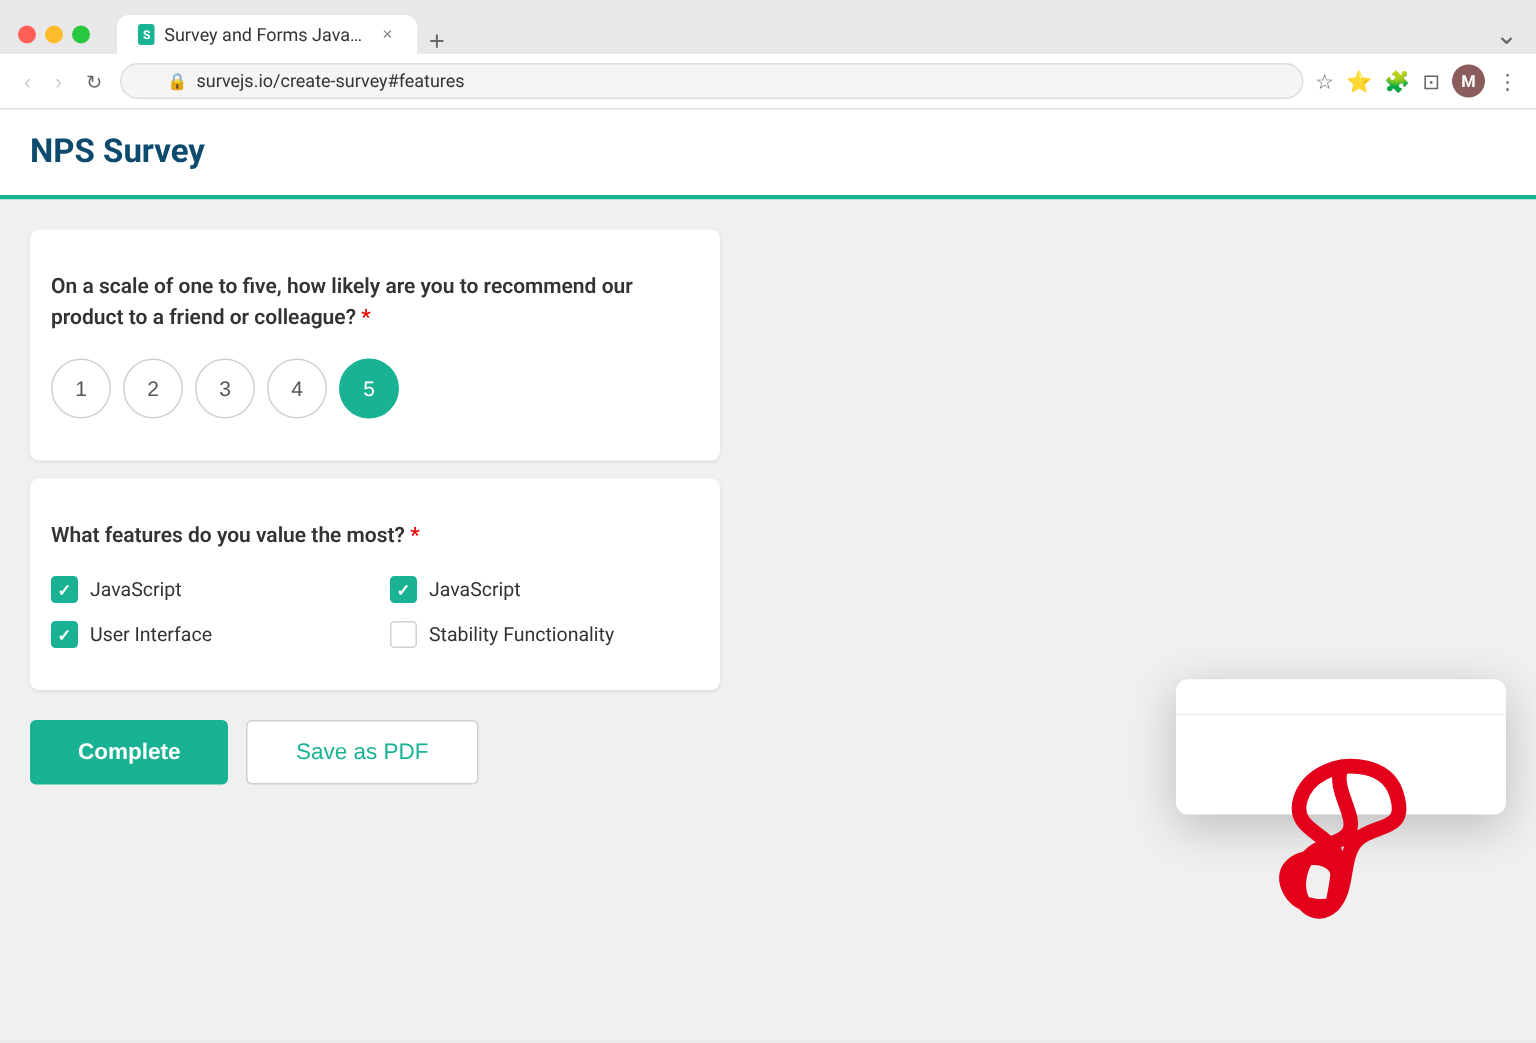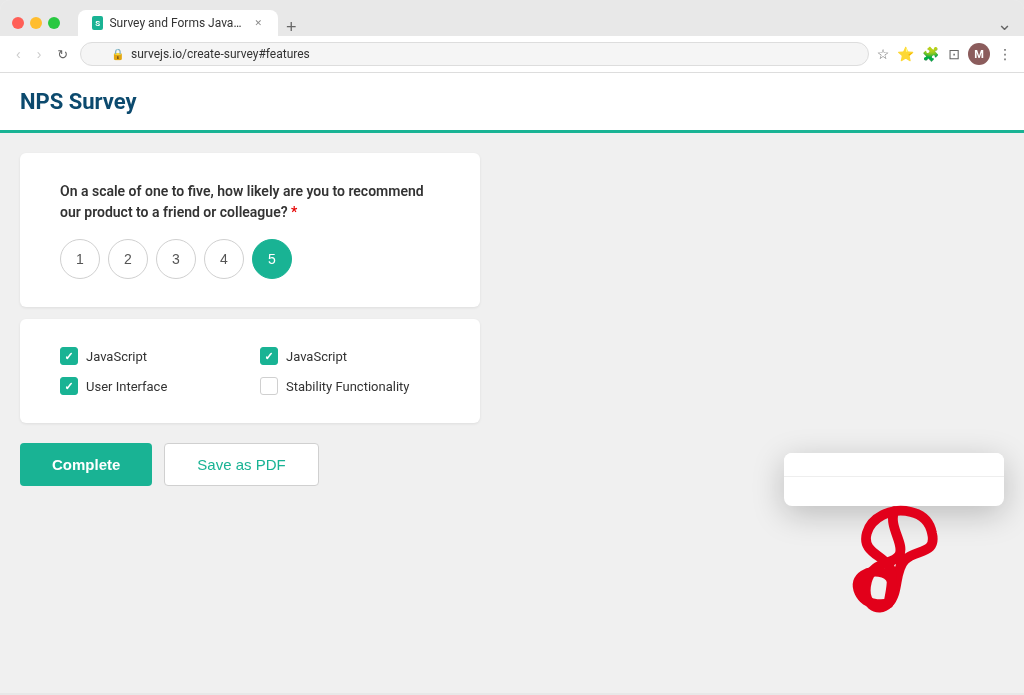--- a/index.html
+++ b/index.html
@@ -138,21 +138,21 @@
       padding: 20px;
       display: flex;
       flex-direction: column;
       gap: 0;
       position: relative;
     }
 
     .survey-card {
       background: white;
       border-radius: 6px;
-      padding: 28px 40px;
+      padding: 28px 14px;
       margin-bottom: 12px;
       box-shadow: 0 1px 3px rgba(0,0,0,0.08);
       max-width: 460px;
     }
 
     .question-text {
       font-size: 14px;
       font-weight: 600;
       color: #333;
       margin-bottom: 16px;
@@ -343,20 +343,24 @@
       <div class="rating-row">
         <button class="rating-btn">1</button>
         <button class="rating-btn">2</button>
         <button class="rating-btn">3</button>
         <button class="rating-btn">4</button>
         <button class="rating-btn selected">5</button>
       </div>
     </div>
 
     <div class="survey-card">
+      <div class="question-text">
+        <span>What features do you value the most?</span>
+        <span class="required-star"> *</span>
+      </div>
       <div class="checkbox-grid">
 
         <label class="checkbox-item">
           <div class="custom-checkbox">
             <span class="check-mark">✓</span>
           </div>
           <span>JavaScript</span>
         </label>
 
         <label class="checkbox-item">

